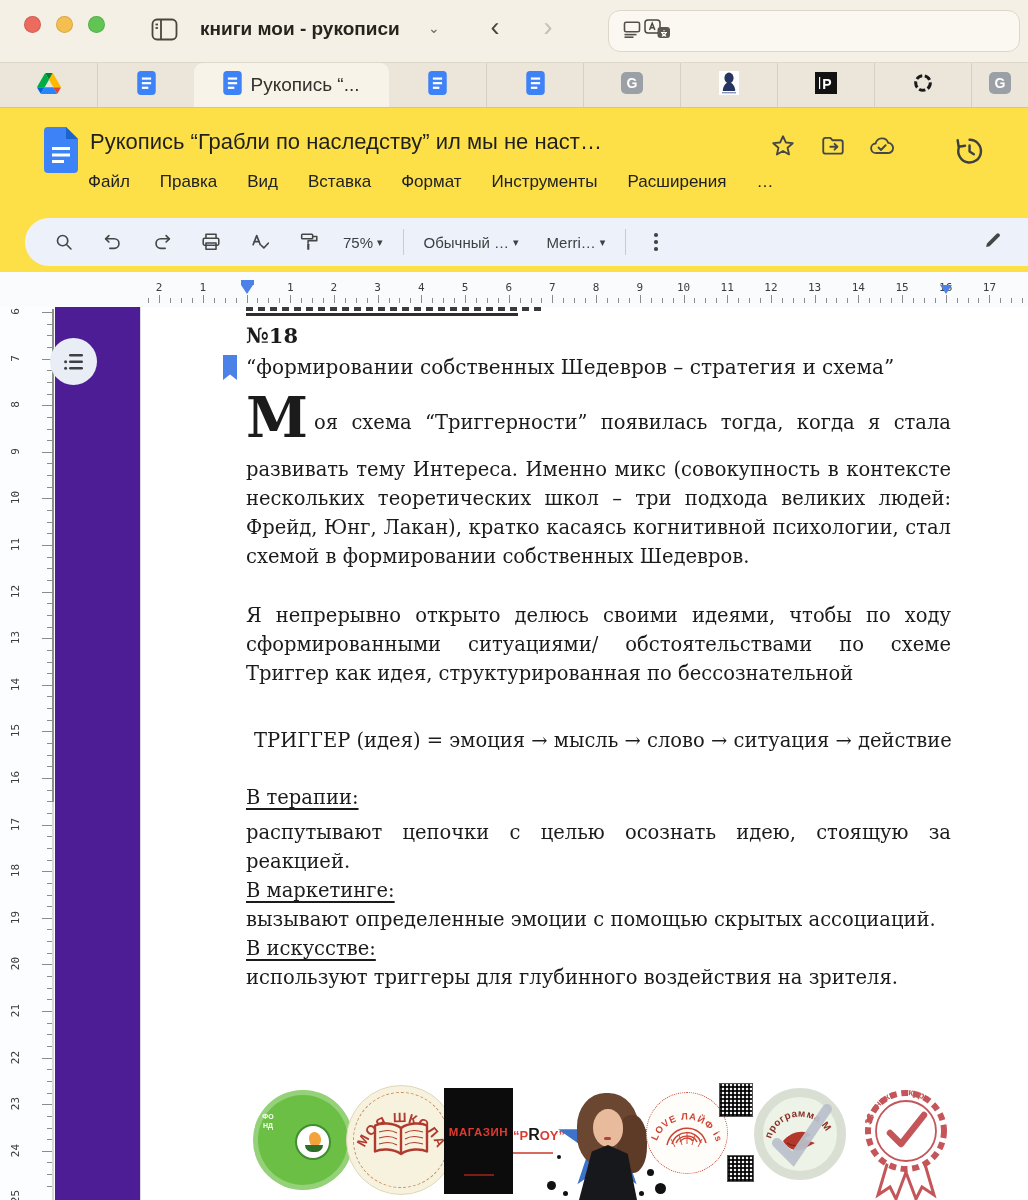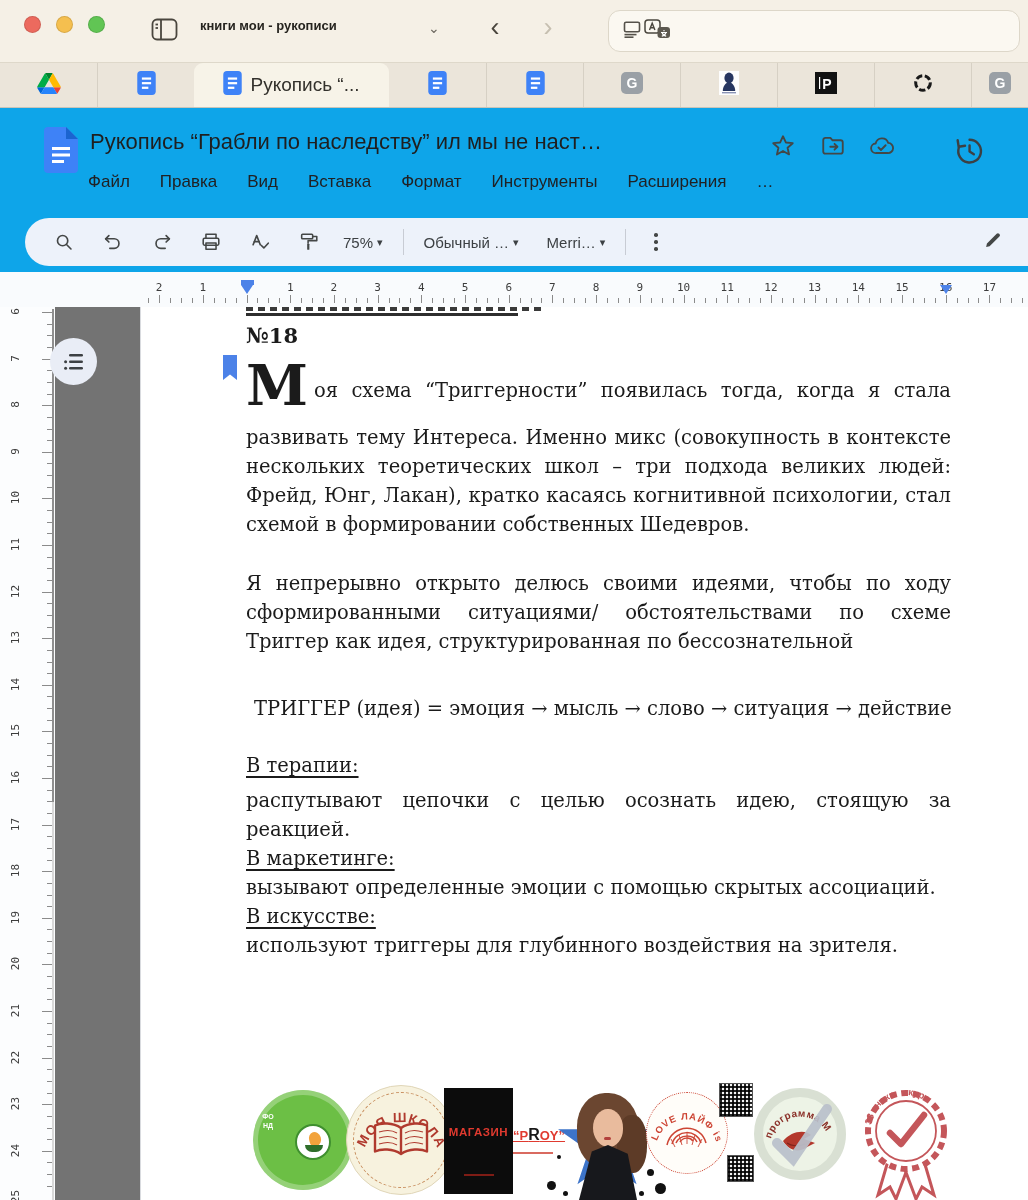--- a/index.html
+++ b/index.html
@@ -5,38 +5,38 @@
   * { margin:0; padding:0; box-sizing:border-box; }
   html,body { width:1028px; height:1200px; overflow:hidden; background:#fff;
               font-family:"Liberation Sans", sans-serif; }
   .window { position:relative; width:1028px; height:1200px; }
 
   
   .topbar { position:relative; height:63px; background:#f5f0e6; border-bottom:1px solid #ded8ca; }
   .traffic { position:absolute; left:24px; top:16px; display:flex; gap:15px; }
   .traffic span { width:17px; height:17px; border-radius:50%; box-shadow:inset 0 0 0 1px rgba(0,0,0,.12); }
   .sidebar-btn { position:absolute; left:148px; top:14px; width:32px; height:30px; display:flex; align-items:center; justify-content:center; }
-  .wtab-title { position:absolute; left:200px; top:18px; font-size:13px; color:#26241f; font-weight:600; }
+  .wtab-title { position:absolute; left:200px; top:18px; font-size:19px; color:#26241f; font-weight:600; }
   .wtab-chevron { position:absolute; left:428px; top:20px; font-size:14px; color:#6e6a61; }
   .nav-chev { position:absolute; top:12px; font-size:27px; line-height:30px; color:#4a463e; width:30px; text-align:center; }
   .nav-fwd { color:#c6bfb0; }
   .urlbar { position:absolute; left:608px; top:10px; width:412px; height:42px; background:#fbf8f1;
             border:1px solid #ddd7c9; border-radius:12px; display:flex; align-items:center; }
   .url-text { flex:1; text-align:center; font-size:17px; color:#3c3a34; }
 
   
   .tabstrip { display:flex; height:45px; background:#ebe5da; border-bottom:1px solid #c9c4b8; }
   .tab { display:flex; align-items:center; justify-content:center; gap:8px; border-left:1px solid #d6d0c4; cursor:default; }
   .tab:first-child { border-left:none; }
   .tab.active { background:#f7f3e8; border-radius:9px 9px 0 0; border-left:none; }
   .tab.active + .tab { border-left:none; }
   .tab-label { font-size:19px; color:#33312c; white-space:nowrap; overflow:hidden; }
 
   
-  .docsarea { background:#0ea5e9; }
+  .docsarea { background:#fde047; }
   .docs-header { position:relative; height:104px; }
   .docs-logo { position:absolute; left:44px; top:19px; }
   .doc-title { position:absolute; left:90px; top:21px; font-size:22px; color:#1f1f1f; white-space:nowrap; }
   .title-ic { position:absolute; top:25px; width:26px; height:26px; }
   .menu-row { position:absolute; left:88px; top:64px; display:flex; gap:30px; }
   .menu-item { font-size:17px; color:#202124; }
   .hist-ic { position:absolute; left:952px; top:26px; }
 
   
   .toolbar-band { height:60px; padding:6px 0 0 25px; }
@@ -54,21 +54,21 @@
   .hr-num { position:absolute; top:9px; width:24px; margin-left:-12px; text-align:center;
             font-family:"DejaVu Sans Mono", monospace; font-size:11px; color:#3c3c3c; }
   .hr-tick { position:absolute; background:#8b8b8b; width:1px; }
   .hr-tick.minor { top:26px; height:5px; }
   .hr-tick.major { top:23px; height:8px; }
   .ind-rect { position:absolute; width:13px; height:5px; background:#4c82e8; top:8px; margin-left:-6px; }
   .ind-tri  { position:absolute; top:13px; margin-left:-6px; width:0; height:0;
               border-left:6.5px solid transparent; border-right:6.5px solid transparent; border-top:9px solid #4c82e8; }
 
   
-  .content { position:relative; height:893px; background:#737373; overflow:hidden; }
+  .content { position:relative; height:893px; background:#4c1d95; overflow:hidden; }
   .vruler { position:absolute; left:0; top:0; width:55px; height:100%; background:#fcfdfe; }
   .vr-num { position:absolute; left:4px; width:22px; text-align:center; transform:rotate(-90deg);
             font-family:"DejaVu Sans Mono", monospace; font-size:11px; color:#3c3c3c; }
   .vr-tick { position:absolute; background:#8b8b8b; height:1px; }
   .vr-tick.minor { left:47px; width:6px; }
   .vr-tick.major { left:42px; width:11px; }
   .vr-line-dark { position:absolute; left:52px; top:2px; width:2px; height:493px; background:#8f8f8f; }
   .vr-line-light { position:absolute; left:52px; top:495px; width:2px; height:398px; background:#d8d8d8; }
 
   .outline-btn { position:absolute; left:50px; top:31px; width:47px; height:47px; border-radius:50%;
@@ -107,21 +107,21 @@
   .b-fund .hands { position:absolute; left:8px; top:19px; width:18px; height:7px; border-radius:0 0 9px 9px; background:#2f6e2a; }
 
   .b-school { left:205px; top:6px; width:110px; height:110px; border-radius:50%; background:#f7f2de; border:1px solid #e0d6b8; }
   .b-school .dotring { position:absolute; inset:6px; border:1.6px dashed #c88f5f; border-radius:50%; }
 
   .b-shop { left:303px; top:9px; width:69px; height:106px; background:#0c0c0c; }
   .b-shop .brand { position:absolute; left:0; top:38px; width:100%; text-align:center; font-size:11.5px;
                    font-weight:700; color:#e03a2f; letter-spacing:.5px; }
   .b-shop .tinyline { position:absolute; left:20px; bottom:18px; width:30px; height:2px; background:#7e1c15; }
   .b-proy { left:372px; top:47px; width:50px; }
-  .b-proy .row { font-size:13px; font-weight:700; color:#e03a2f; white-space:nowrap;text-decoration:underline; }
+  .b-proy .row { font-size:13px; font-weight:700; color:#e03a2f; white-space:nowrap; }
   .b-proy .rr { color:#181818; font-size:16px; }
   .b-proy .tl { margin-top:8px; width:40px; height:2px; background:#d96a60; }
 
   .b-portrait { left:410px; top:6px; width:115px; height:115px; }
   .b-portrait .star { position:absolute; left:5px; top:10px; width:102px; height:98px; background:#3d74c9;
       clip-path:polygon(50% 0%,61% 35%,98% 35%,68% 57%,79% 91%,50% 70%,21% 91%,32% 57%,2% 35%,39% 35%); }
   .b-portrait .hair { position:absolute; left:26px; top:8px; width:62px; height:74px; background:#6b4630;
       border-radius:48% 52% 55% 45%; }
   .b-portrait .hair2 { position:absolute; left:66px; top:30px; width:30px; height:58px; background:#5d3b27; border-radius:45%; }
   .b-portrait .face { position:absolute; left:42px; top:24px; width:30px; height:38px; background:#e9bb9d;
@@ -600,21 +600,21 @@
 
     <div class="page">
       <div class="doc-text">
           <div class="clipped" style="margin-bottom: 6px;">
             <span class="stubs"></span>
             <span class="uline"></span>
           </div>
           <div class="hnum" style="margin-bottom: 4px;">№18</div>
           <div class="bmhead" style="margin-bottom: 14px;"><svg class="bm-ic" width="14" height="25" viewBox="0 0 14 25">
               <path d="M0 0h14v25l-7-5.6L0 25z" fill="#4c82e8"></path>
-            </svg></div>
+            </svg><span>“формировании собственных Шедевров – стратегия и схема”</span></div>
           <div style="margin-bottom: 30px;">
             <div class="line dl"><span class="dropcap">М</span>оя схема “Триггерности” появилась тогда, когда я стала</div>
             <div class="line">развивать тему Интереса. Именно микс (совокупность в контексте</div>
             <div class="line">нескольких теоретических школ – три подхода великих людей:</div>
             <div class="line">Фрейд, Юнг, Лакан), кратко касаясь когнитивной психологии, стал</div>
             <div class="line last">схемой в формировании собственных Шедевров.</div>
           </div>
           <div style="margin-bottom: 38px;">
             <div class="line">Я непрерывно открыто делюсь своими идеями, чтобы по ходу</div>
             <div class="line">сформированными ситуациями/ обстоятельствами по схеме</div>

